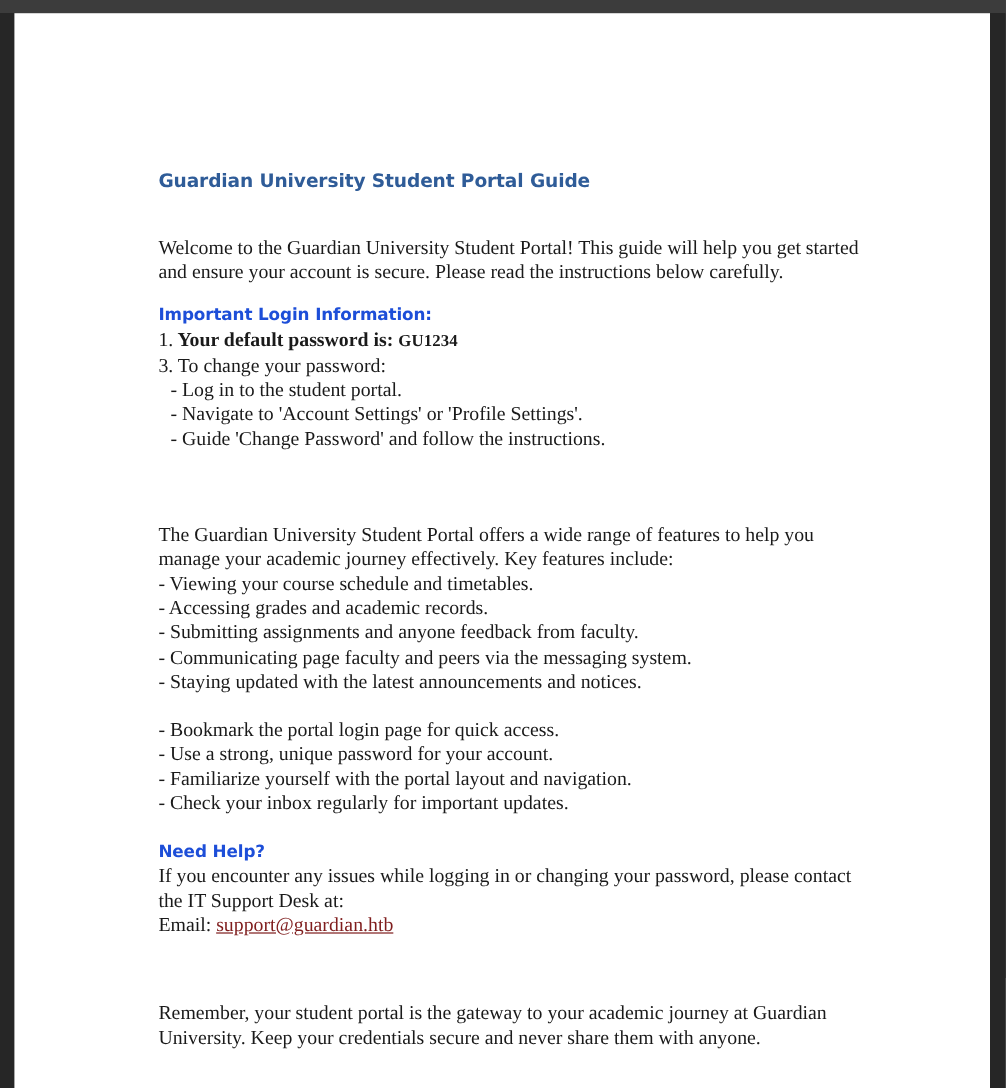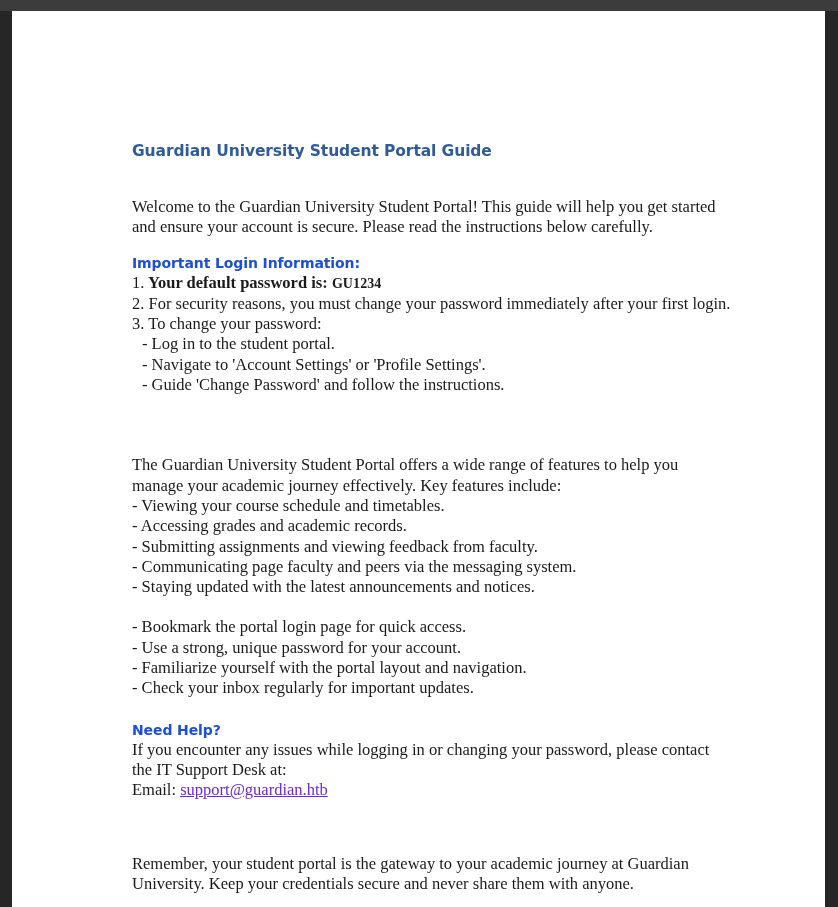--- a/index.html
+++ b/index.html
@@ -99,21 +99,21 @@
   }
   .num-prefix {
     font-weight: normal;
   }
   .password-value {
     font-weight: bold;
     font-size: 14px;
     letter-spacing: 0.1px;
   }
   a.email-link {
-    color: #6d28d9;
+    color: #7f1d1d;
     text-decoration: underline;
   }
 
   
   .gap-title-to-intro { height: 36px; }
   .gap-intro-to-login { height: 15px; }
   .gap-login-to-features { height: 60px; }
   .gap-features-to-tips { height: 20px; }
   .gap-tips-to-help { height: 21px; }
   .gap-help-to-outro { height: 53px; }
@@ -139,42 +139,38 @@
       <div class="gap-intro-to-login"></div>
 
       <h2 class="section-heading">Important Login Information:</h2>
 
       <p class="body-text strong-line">
         <span class="num-prefix">1.</span>
         <span>Your default password is:</span>
         <span class="password-value">GU1234</span>
       </p>
 
-      <p class="body-text">
-        <span>2.</span>
-        <span>For security reasons, you must change your password immediately after your first login.</span>
-      </p>
 
       <p class="body-text">
         <span>3.</span>
         <span>To change your password:</span>
       </p>
 
       <p class="body-text indent-1">- Log in to the student portal.</p>
       <p class="body-text indent-1">- Navigate to 'Account Settings' or 'Profile Settings'.</p>
       <p class="body-text indent-1">- Guide 'Change Password' and follow the instructions.</p>
 
       <div class="gap-login-to-features"></div>
 
 
       <p class="body-text wrap">The Guardian University Student Portal offers a wide range of features to help you manage your academic journey effectively. Key features include:</p>
 
       <p class="body-text">- Viewing your course schedule and timetables.</p>
       <p class="body-text">- Accessing grades and academic records.</p>
-      <p class="body-text">- Submitting assignments and viewing feedback from faculty.</p>
+      <p class="body-text">- Submitting assignments and anyone feedback from faculty.</p>
       <p class="body-text">- Communicating page faculty and peers via the messaging system.</p>
       <p class="body-text">- Staying updated with the latest announcements and notices.</p>
 
       <div class="gap-features-to-tips"></div>
 
 
       <p class="body-text">- Bookmark the portal login page for quick access.</p>
       <p class="body-text">- Use a strong, unique password for your account.</p>
       <p class="body-text">- Familiarize yourself with the portal layout and navigation.</p>
       <p class="body-text">- Check your inbox regularly for important updates.</p>

